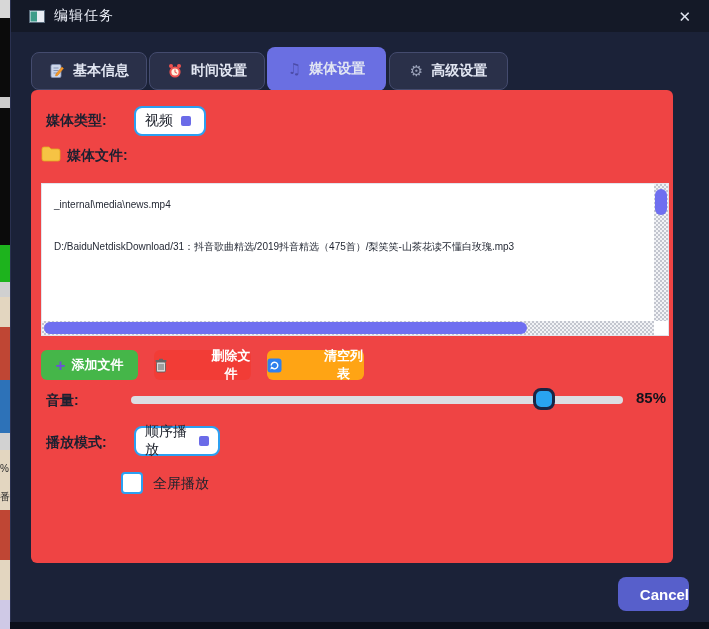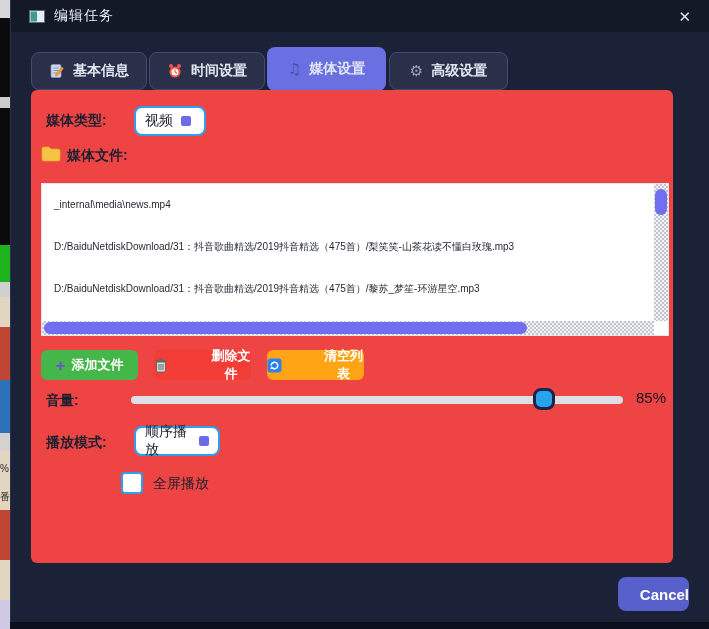--- a/index.html
+++ b/index.html
@@ -59,21 +59,21 @@
          gap:6px; cursor:pointer; font-family:inherit; }
   .btn-add   { left:10px;  width:97px; background:#45b649; }
   .btn-del   { left:123px; width:97px; background:#f23c36;gap:43px; }
   .btn-clear { left:236px; width:97px; background:#ffa414;gap:41px; }
   .plus-glyph { color:#6b4fd8; font-weight:900; font-size:17px; line-height:1; }
 
   .slider-track { position:absolute; left:100px; top:306px; width:492px; height:8px;
                   background:#dcdee3; border-radius:4px; cursor:pointer; }
   .slider-thumb { position:absolute; top:-8px; width:22px; height:22px; border-radius:8px;
                   background:#29a3f0; border:3px solid #1a2544; cursor:grab; }
-  .vol-value { position:absolute; left:605px; top:299px; font-weight:normal; font-size:15px; color:#10131c; }
+  .vol-value { position:absolute; left:605px; top:299px; font-weight:bold; font-size:15px; color:#10131c; }
 
   .checkbox { position:absolute; left:90px; top:382px; width:22px; height:22px; background:#fff;
               border:2px solid #2ba0f2; border-radius:4px; cursor:pointer; }
   .cb-label { position:absolute; left:122px; top:385px; font-size:14px; color:#20242e; }
 
   .footer-btn { position:absolute; top:577px; height:34px; border:none; border-radius:8px;
                 background:#575fcb; color:#fff; font-weight:bold; font-size:15px;
                 cursor:pointer; font-family:inherit; }
   .btn-ok { left:530px; width:57px; }
   .btn-cancel { left:607px; width:71px;text-align:right; }
@@ -158,21 +158,20 @@
       <svg width="20" height="16" viewBox="0 0 20 16">
         <path d="M1 3 a2 2 0 0 1 2 -2 h5 l2 2 h7 a2 2 0 0 1 2 2 v8 a2 2 0 0 1 -2 2 h-14 a2 2 0 0 1 -2 -2 Z" fill="#f6c344" stroke="#e2a91f" stroke-width="0.8"></path>
       </svg>
     </span>
     <span class="lbl" style="left:36px;top:57px">媒体文件:</span>
 
     <div class="listbox">
       <div class="list-items">
           <div class="file-item">_internal\media\news.mp4</div>
           <div class="file-item">D:/BaiduNetdiskDownload/31：抖音歌曲精选/2019抖音精选（475首）/梨笑笑-山茶花读不懂白玫瑰.mp3</div>
-          <div class="file-item">D:/BaiduNetdiskDownload/31：抖音歌曲精选/2019抖音精选（475首）/黎苏_梦笙-环游星空.mp3</div>
         </div>
       <div class="vscroll hatch">
         <div class="vthumb"></div>
       </div>
       <div class="hscroll hatch">
         <div class="hthumb"></div>
       </div>
       <div class="scroll-corner"></div>
     </div>
 

